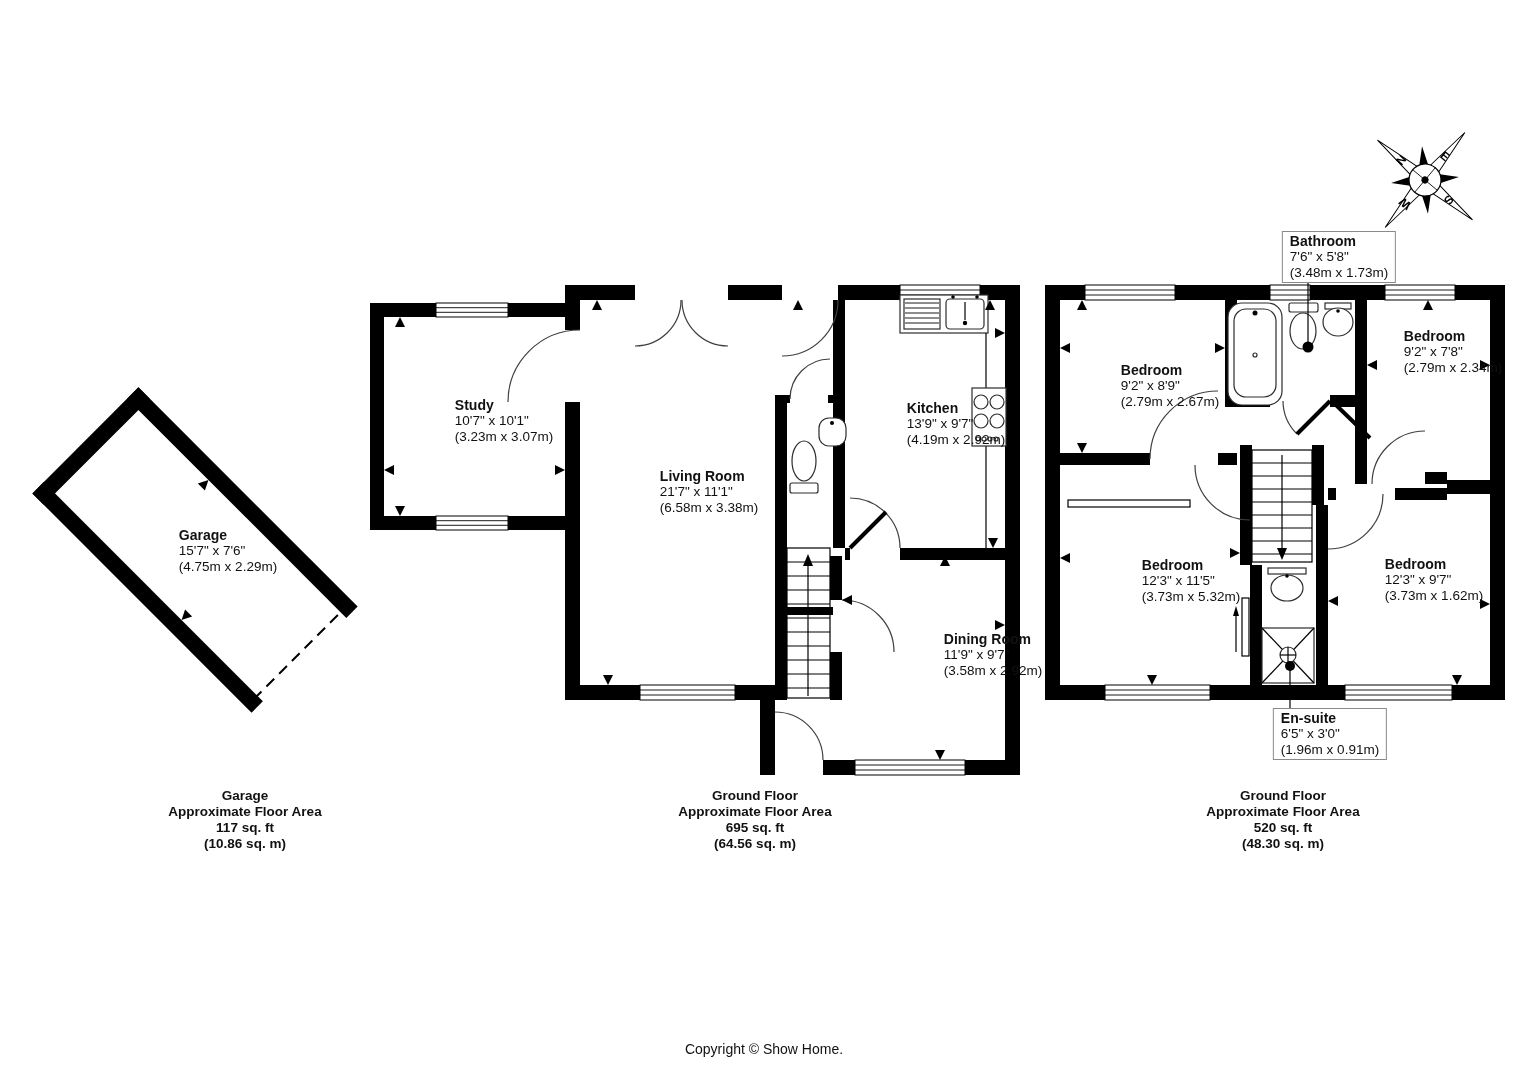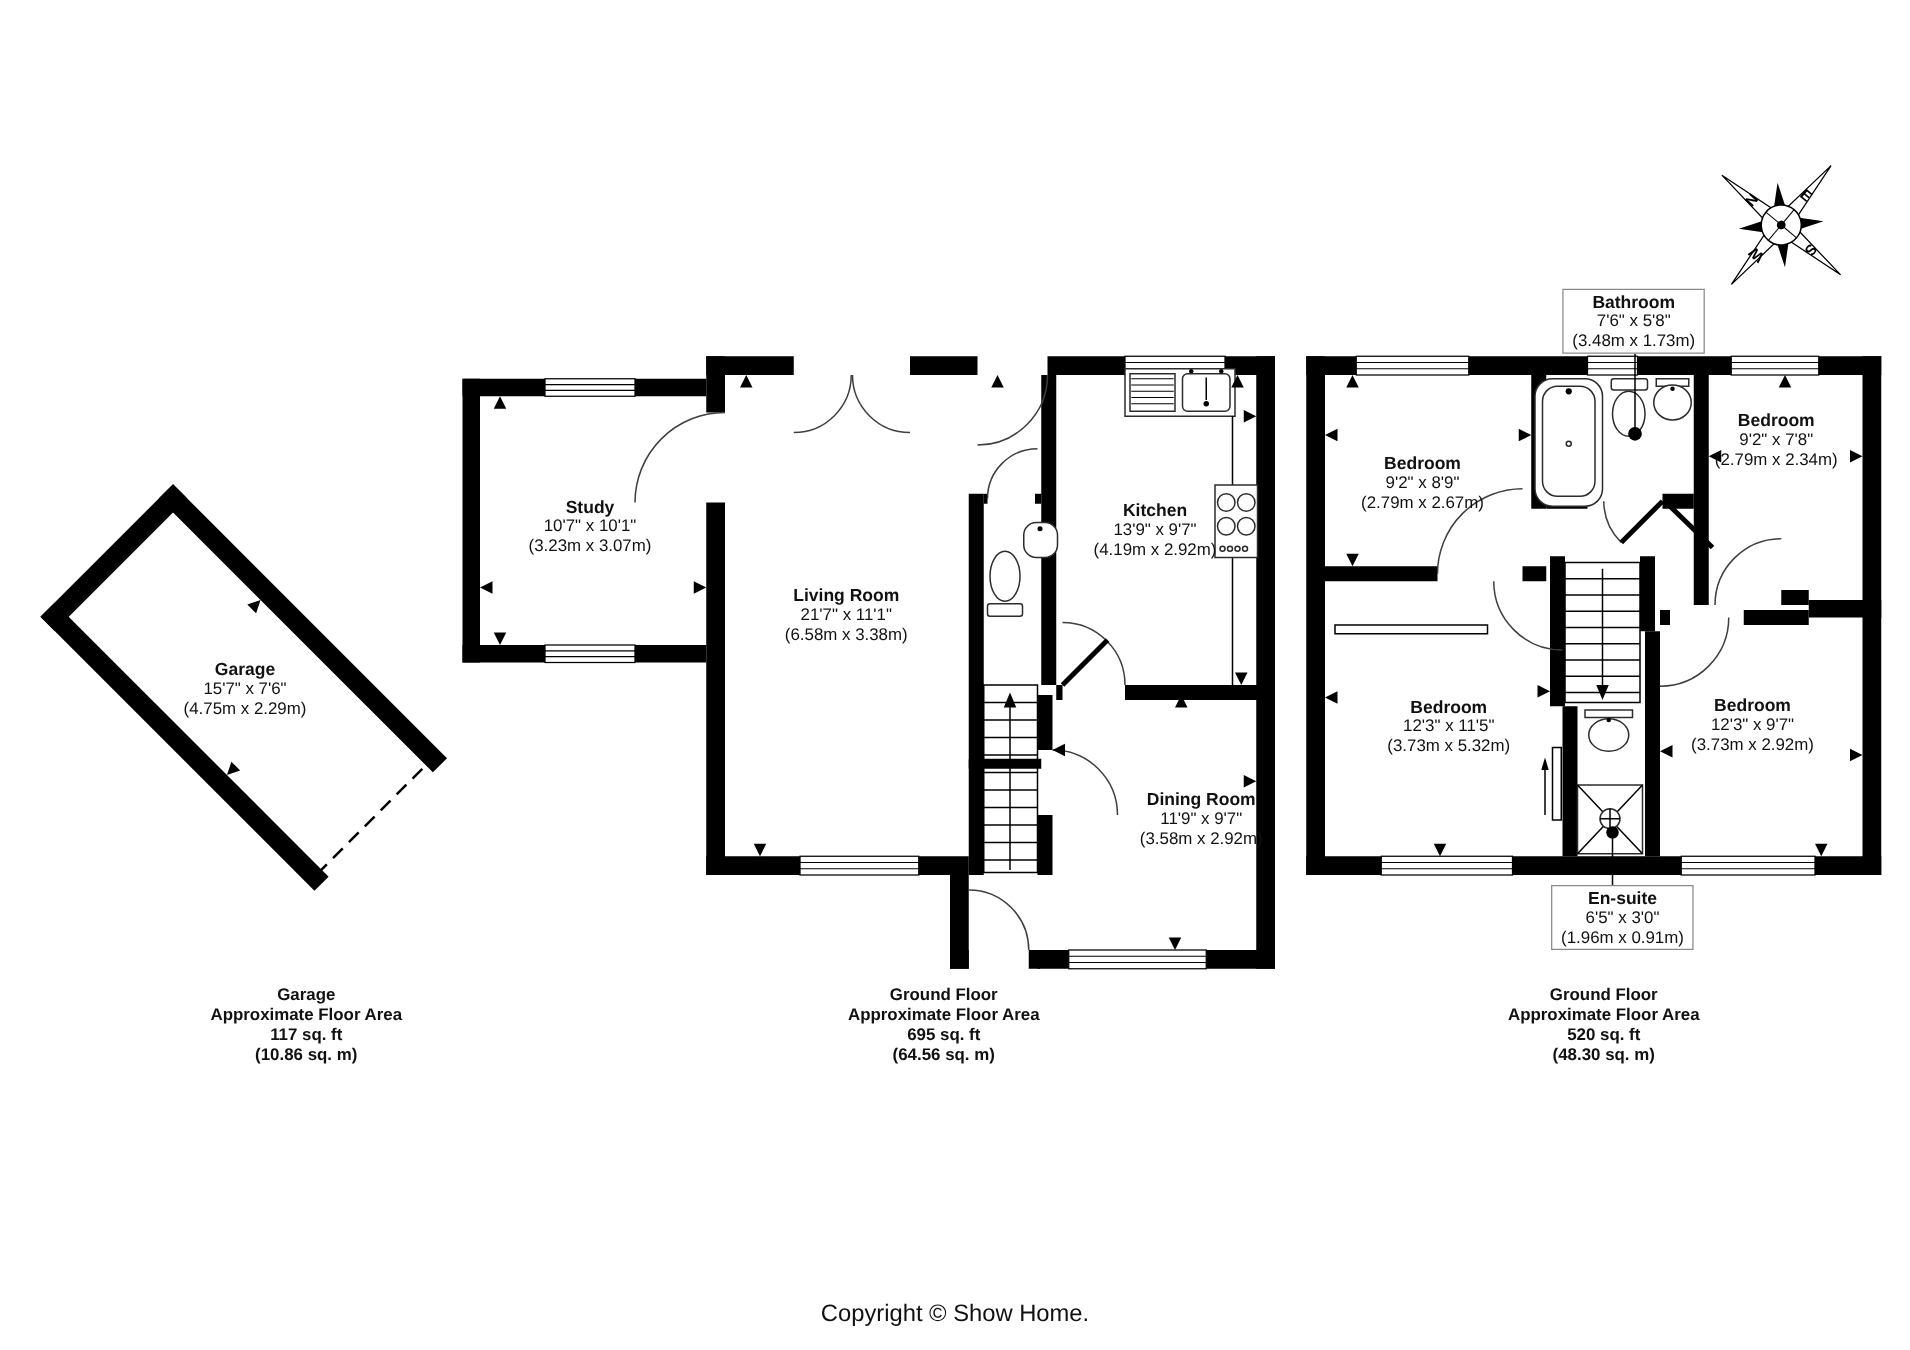--- a/index.html
+++ b/index.html
@@ -1,27 +1,27 @@
 <!DOCTYPE html>
 <html><head>
 <meta charset="utf-8">
 <style>
   html,body{margin:0;padding:0;background:#fff;}
   .canvas{position:relative;width:1528px;height:1080px;background:#ffffff;
           font-family:"Liberation Sans", sans-serif;color:#111;overflow:hidden;}
   .plan-svg{position:absolute;left:0;top:0;}
-  .room-label{position:absolute;transform:translate(-50%,-50%);text-align:center;white-space:nowrap;z-index:5;}
+  .room-label{position:absolute;transform:translate(-50%,-50%);text-align:left;white-space:nowrap;z-index:5;margin-left:32px;}
   .rl-name{font-weight:bold;font-size:14px;line-height:16px;}
   .rl-dim{font-size:13.5px;line-height:16px;}
   .boxed{border:1px solid #8a8a8a;background:#fff;padding:1px 7px;}
   .summary{position:absolute;transform:translateX(-50%);text-align:center;font-weight:bold;
            font-size:13.5px;line-height:16px;white-space:nowrap;}
   .headline{position:absolute;left:0;width:100%;text-align:center;font-weight:bold;font-size:23px;}
   .subline{position:absolute;left:0;width:100%;text-align:center;font-size:15px;}
-  .copyline{position:absolute;left:0;width:100%;text-align:center;font-size:19px;}
+  .copyline{position:absolute;left:0;width:100%;text-align:center;font-size:14px;}
   svg .wall{fill:#000;}
   svg .thin{stroke:#000;stroke-width:1.2;fill:none;}
   svg .arc{stroke:#3f3f3f;stroke-width:1.2;fill:none;}
   svg .leaf{stroke:#000;stroke-width:4;fill:none;}
   svg .win{fill:#fff;stroke:#000;stroke-width:1;}
   svg .winline{stroke:#000;stroke-width:0.9;}
   svg .arrow{fill:#000;}
   svg .fix{stroke:#2c2c2c;stroke-width:1.2;fill:#fff;}
 </style>
 </head>
@@ -399,21 +399,21 @@
 
 <div class="room-label" style="left:1159px;top:581px;">
   <div class="rl-name">Bedroom</div>
   <div class="rl-dim">12'3" x 11'5"</div>
   <div class="rl-dim">(3.73m x 5.32m)</div>
 </div>
 
 <div class="room-label" style="left:1402px;top:580px;">
   <div class="rl-name">Bedroom</div>
   <div class="rl-dim">12'3" x 9'7"</div>
-  <div class="rl-dim">(3.73m x 2.92m)</div>
+  <div class="rl-dim">(3.73m x 1.62m)</div>
 </div>
 
 <div class="room-label boxed" style="left:1298px;top:734px;">
   <div class="rl-name">En-suite</div>
   <div class="rl-dim">6'5" x 3'0"</div>
   <div class="rl-dim">(1.96m x 0.91m)</div>
 </div>
 
 <div class="summary" style="left:245px;top:788px;">
   <div>Garage</div>

